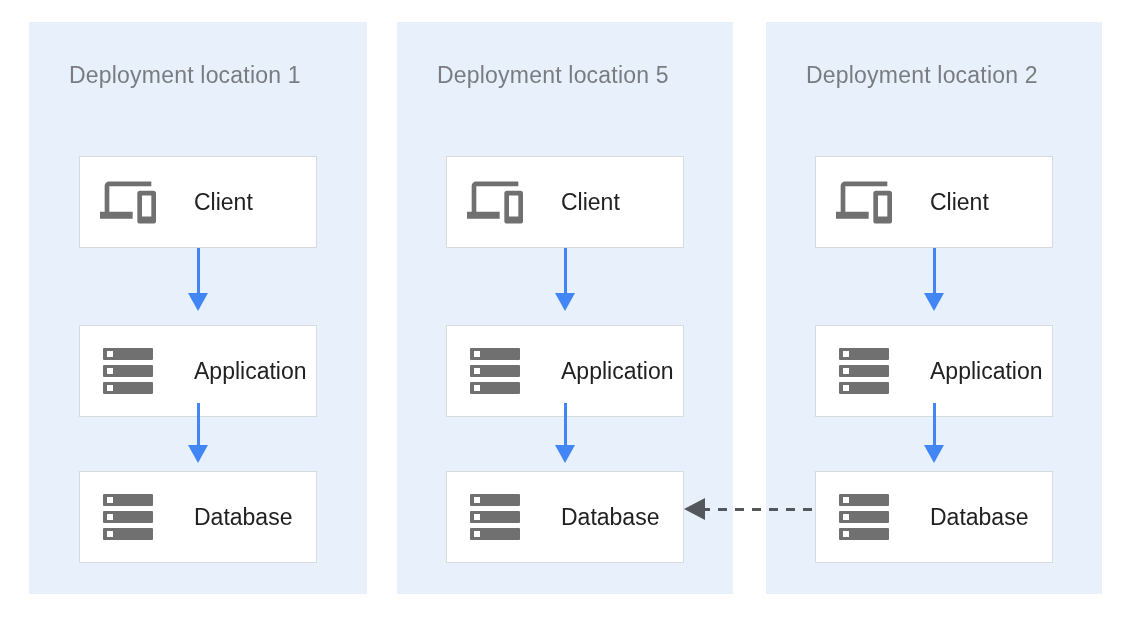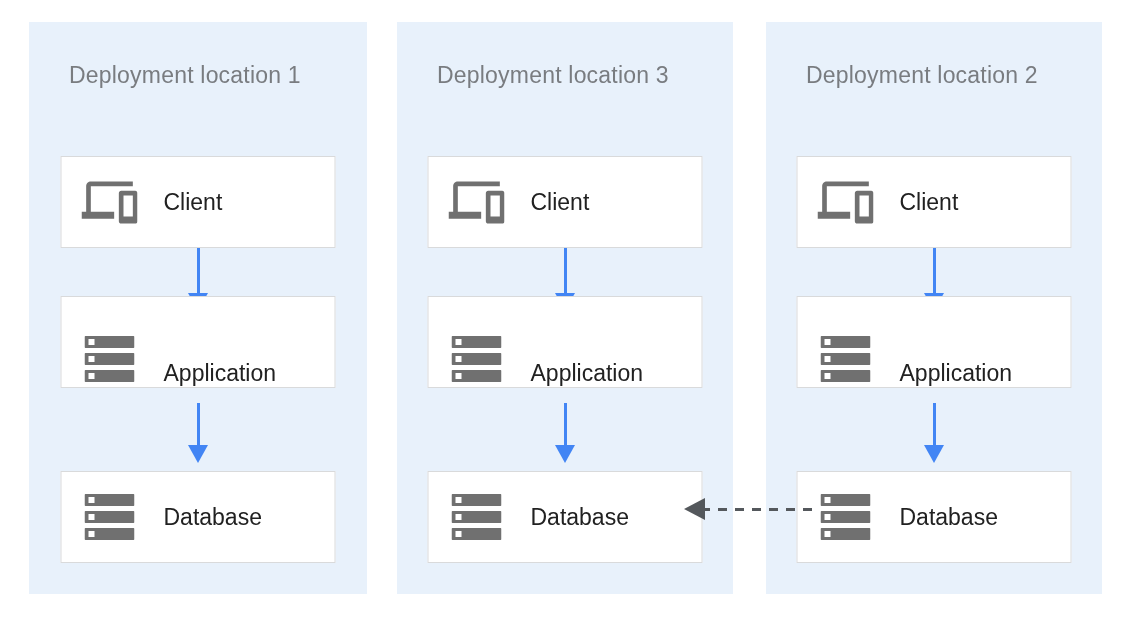--- a/index.html
+++ b/index.html
@@ -33,28 +33,28 @@
 
   .panel-title {
     position: absolute; left: 24px; top: 24px;
     margin: 16px; font-size: 23px; font-weight: 400;
     color: var(--panel-title); letter-spacing: 0.2px;
     white-space: nowrap;
   }
 
   .node {
     position: absolute; left: 50%; transform: translateX(-50%);
-    width: 275px; height: 92px;
+    width: 238px; height: 92px;
     background: var(--node-bg);
     border: 1px solid var(--node-border);
     display: flex; align-items: center;
-    padding-left: 20px; gap: 26px;
+    padding-left: 20px; gap: 38px;
   }
   .node-client      { top: 134px; }
-  .node-application { top: 274px; align-items: flex-end; }
+  .node-application { top: 303px; }
   .node-database    { top: 441px; margin-top: 8px; }
 
   .icon-wrap {
     width: 56px; height: 56px; flex: 0 0 56px;
     display: flex; align-items: center; justify-content: center;
     color: var(--icon-gray);
   }
   .icon-wrap svg { display: block; }
 
   .node-label {
@@ -141,21 +141,21 @@
           <rect x="4" y="3" width="6" height="6" fill="#fff"></rect>
             <rect x="4" y="20" width="6" height="6" fill="#fff"></rect>
             <rect x="4" y="37" width="6" height="6" fill="#fff"></rect>
         </svg>
       </span>
       <span class="node-label">Database</span>
     </div>
   </section>
 
   <section class="panel panel-2">
-    <h2 class="panel-title">Deployment location 3</h2>
+    <h2 class="panel-title">Deployment location 5</h2>
 
     <div class="node node-client">
       <span class="icon-wrap">
         <svg width="56" height="47" viewBox="0 0 24 20" fill="currentColor" aria-hidden="true">
           <path d="M4 3h18V1H4C2.9 1 2 1.9 2 3v11H0v3h14v-3H4V3zm19 2h-6c-.55 0-1 .45-1 1v12c0 .55.45 1 1 1h6c.55 0 1-.45 1-1V6c0-.55-.45-1-1-1zm-1 11h-4V7h4v9z"></path>
         </svg>
       </span>
       <span class="node-label">Client</span>
     </div>
 

